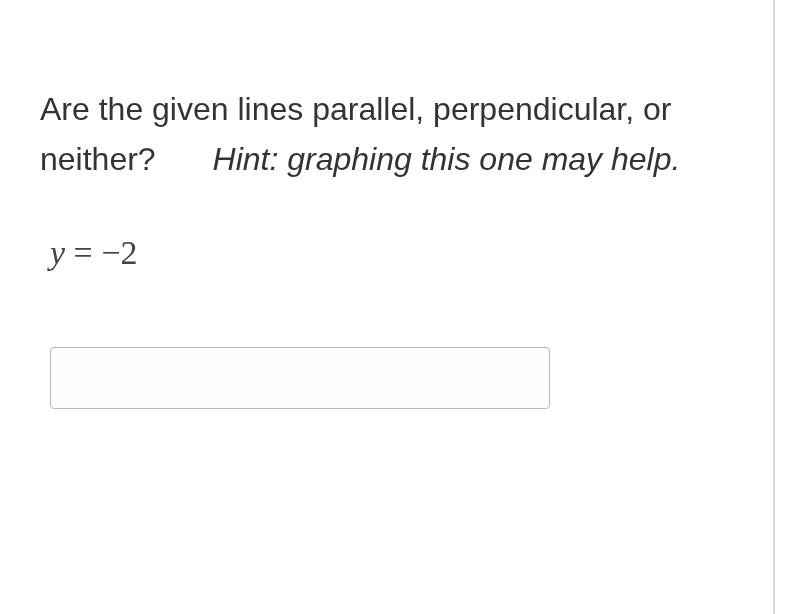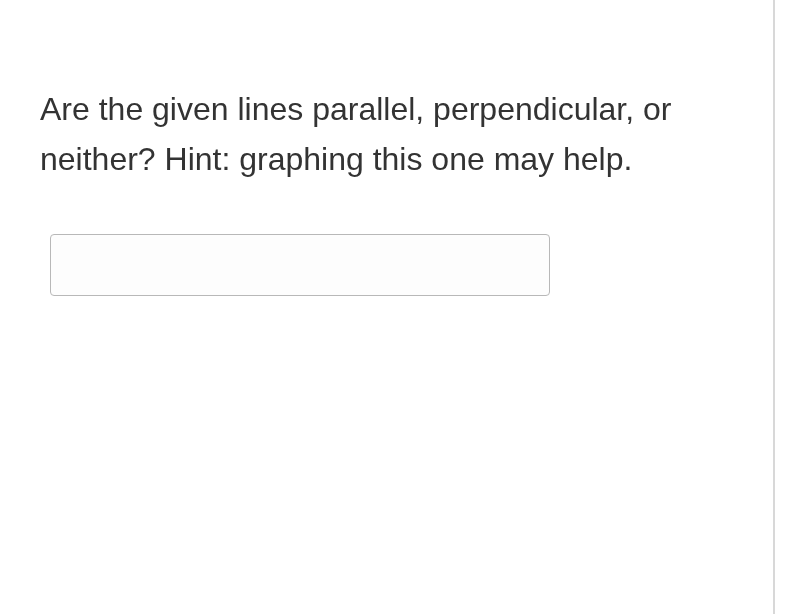--- a/index.html
+++ b/index.html
@@ -20,20 +20,22 @@
       height: 100%;
       width: 775px;
     }
     .question-text {
       font-size: 32px;
       line-height: 1.55;
       color: #333333;
       margin-bottom: 50px;
     }
     .hint {
+      font-style: italic;
+      margin-left: 48px;
     }
     .equation {
       font-family: "Times New Roman", Georgia, serif;
       font-size: 34px;
       color: #444444;
       font-style: italic;
       margin-left: 10px;
     }
     .equation-1 {
       margin-bottom: 110px;
@@ -59,15 +61,18 @@
   </style>
 </head>
 <body>
 
 <div class="container">
   <p class="question-text">
     <span>Are the given lines parallel, perpendicular, or neither? </span><span class="hint">Hint: graphing this one may help.</span>
   </p>
 
 
+  <div class="equation equation-2">
+    <span>y</span><span class="eq-value"> = </span><span class="eq-value">−2</span>
+  </div>
 
   <input type="text" class="answer-input" value="" style="">
 </div>
 
 </body></html>

